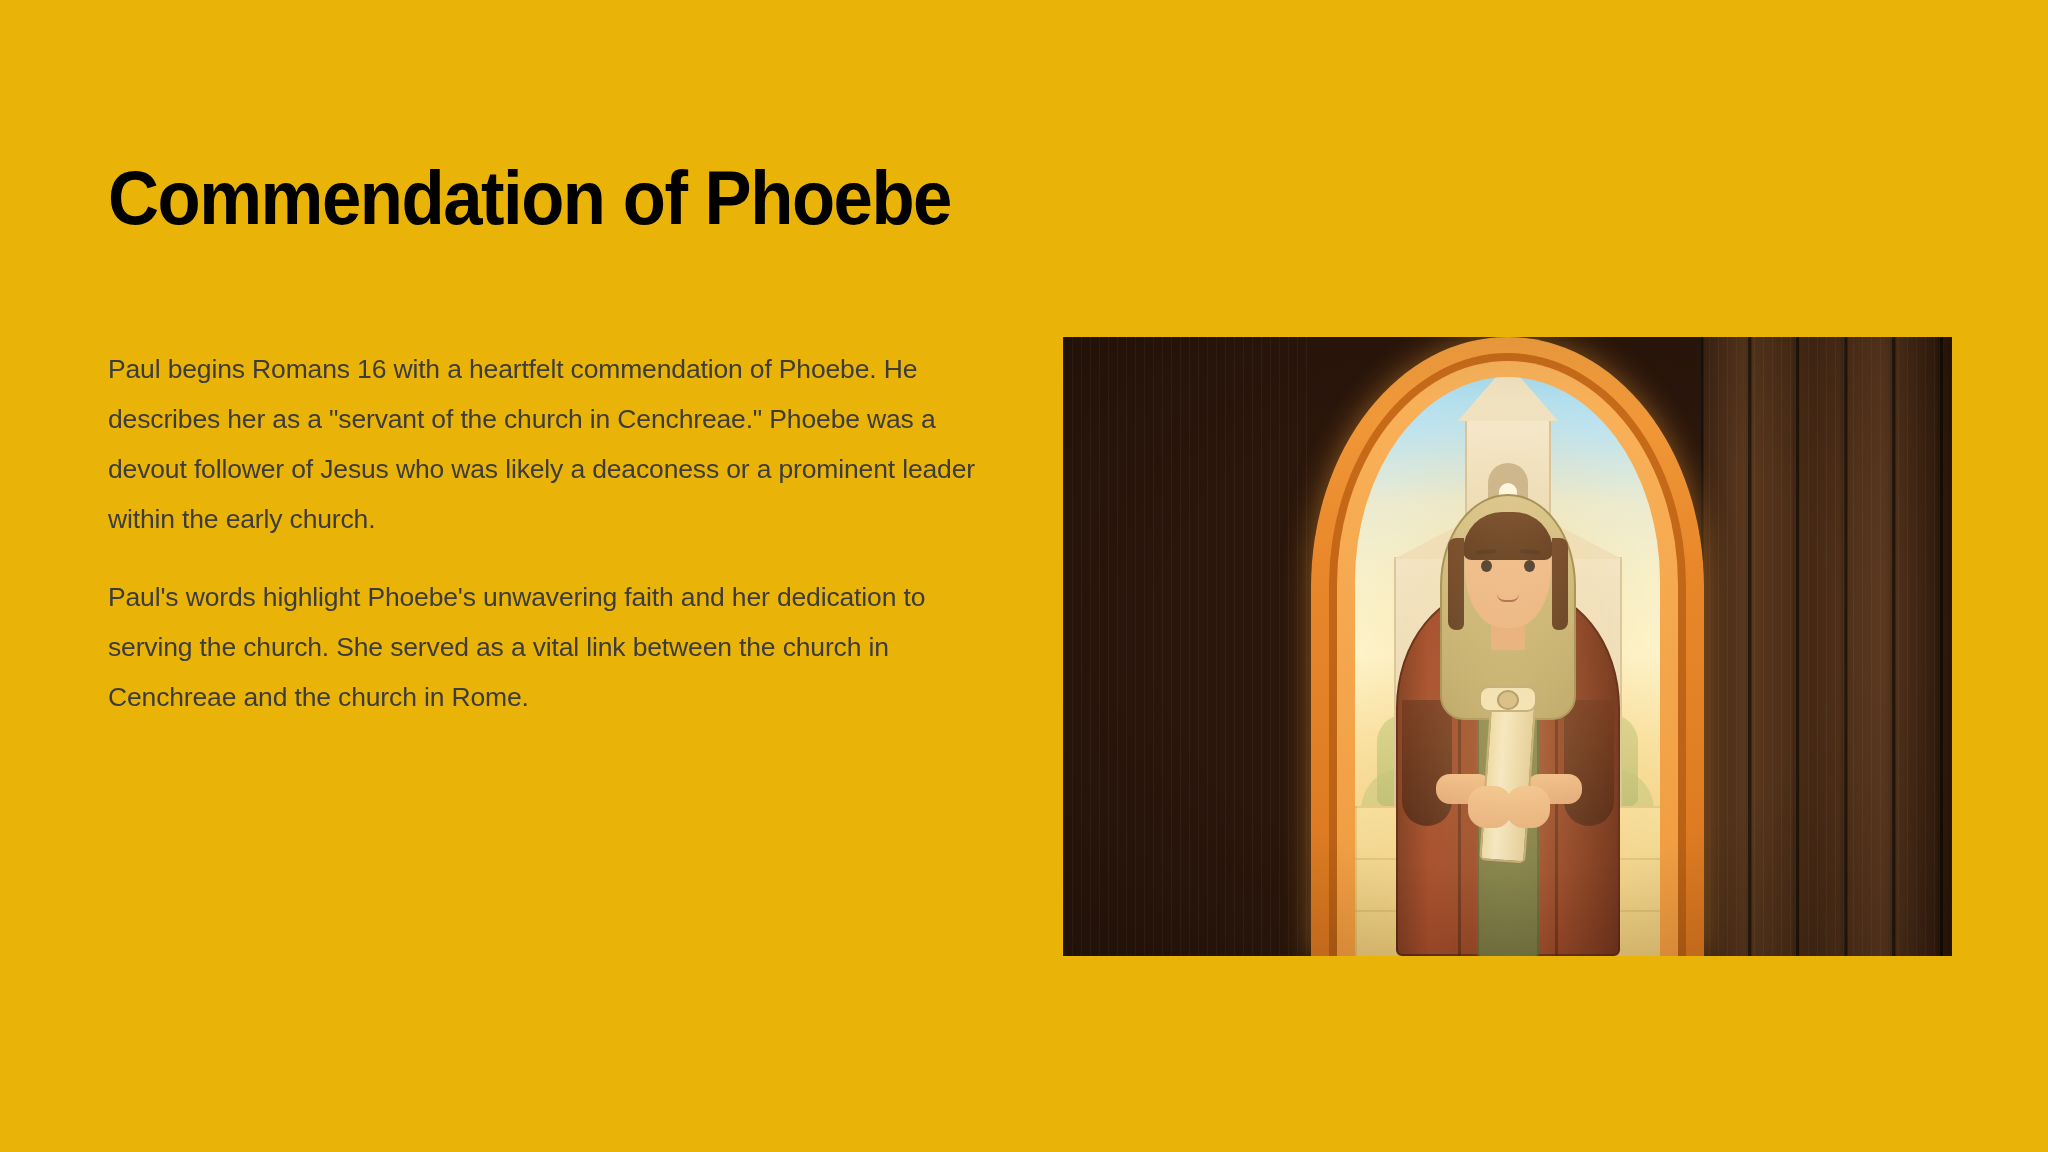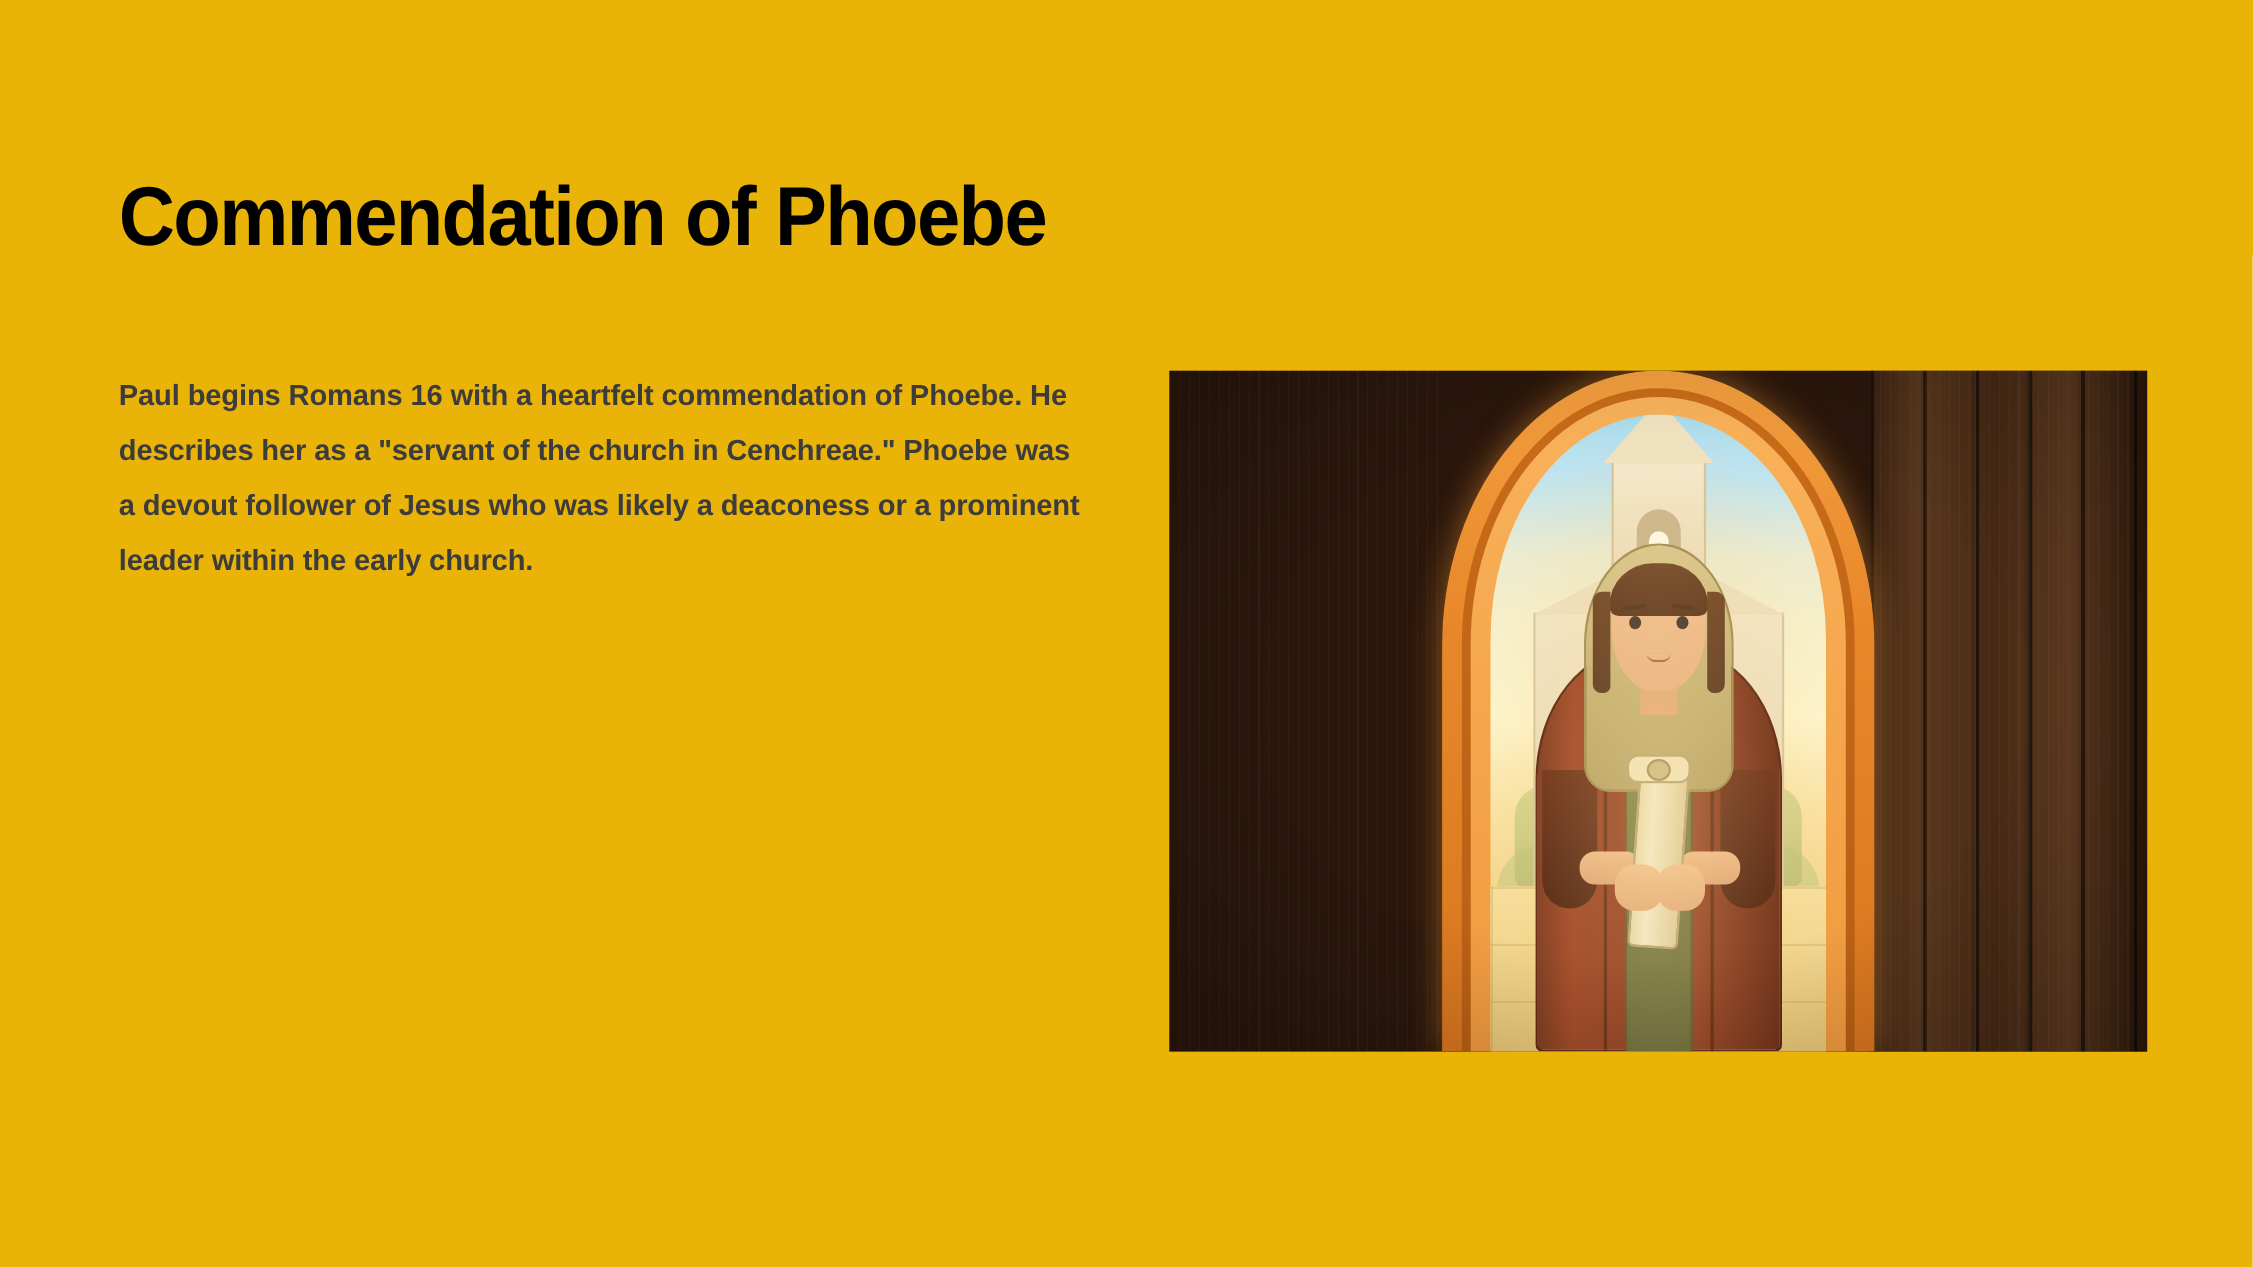--- a/index.html
+++ b/index.html
@@ -26,23 +26,22 @@
     color:#000000;
     line-height:1.0;
     transform:scaleX(0.93);
     transform-origin:left center;
     white-space:nowrap;
   }
 
   
   .body-col {
     position:absolute;
-    left:108px; top:334px;
+    left:108px; top:344px;
     width:880px;
-    font-weight:bold;
   }
   .body-par {
     font-size:26.5px;
     line-height:50px;
     color:#3c3c3c;
     letter-spacing:-0.15px;
     margin-bottom:28px;
   }
   .body-par:last-child { margin-bottom:0; }
 
@@ -281,20 +280,21 @@
 </style>
 </head>
 <body>
 
 <div class="slide">
 
   <h1 class="page-title">Commendation of Phoebe</h1>
 
   <div class="body-col">
     <p class="body-par">Paul begins Romans 16 with a heartfelt commendation of Phoebe. He describes her as a "servant of the church in Cenchreae." Phoebe was a devout follower of Jesus who was likely a deaconess or a prominent leader within the early church.</p>
+    <p class="body-par">Paul's words highlight Phoebe's unwavering faith and her dedication to serving the church. She served as a vital link between the church in Cenchreae and the church in Rome.</p>
   </div>
 
   <div class="illus">
     <div class="illus-inner">
 
       <div class="wood wood-left"></div>
       <div class="wood wood-right"></div>
 
       <div class="arch-wrap">
         <div class="arch-outer"></div>

